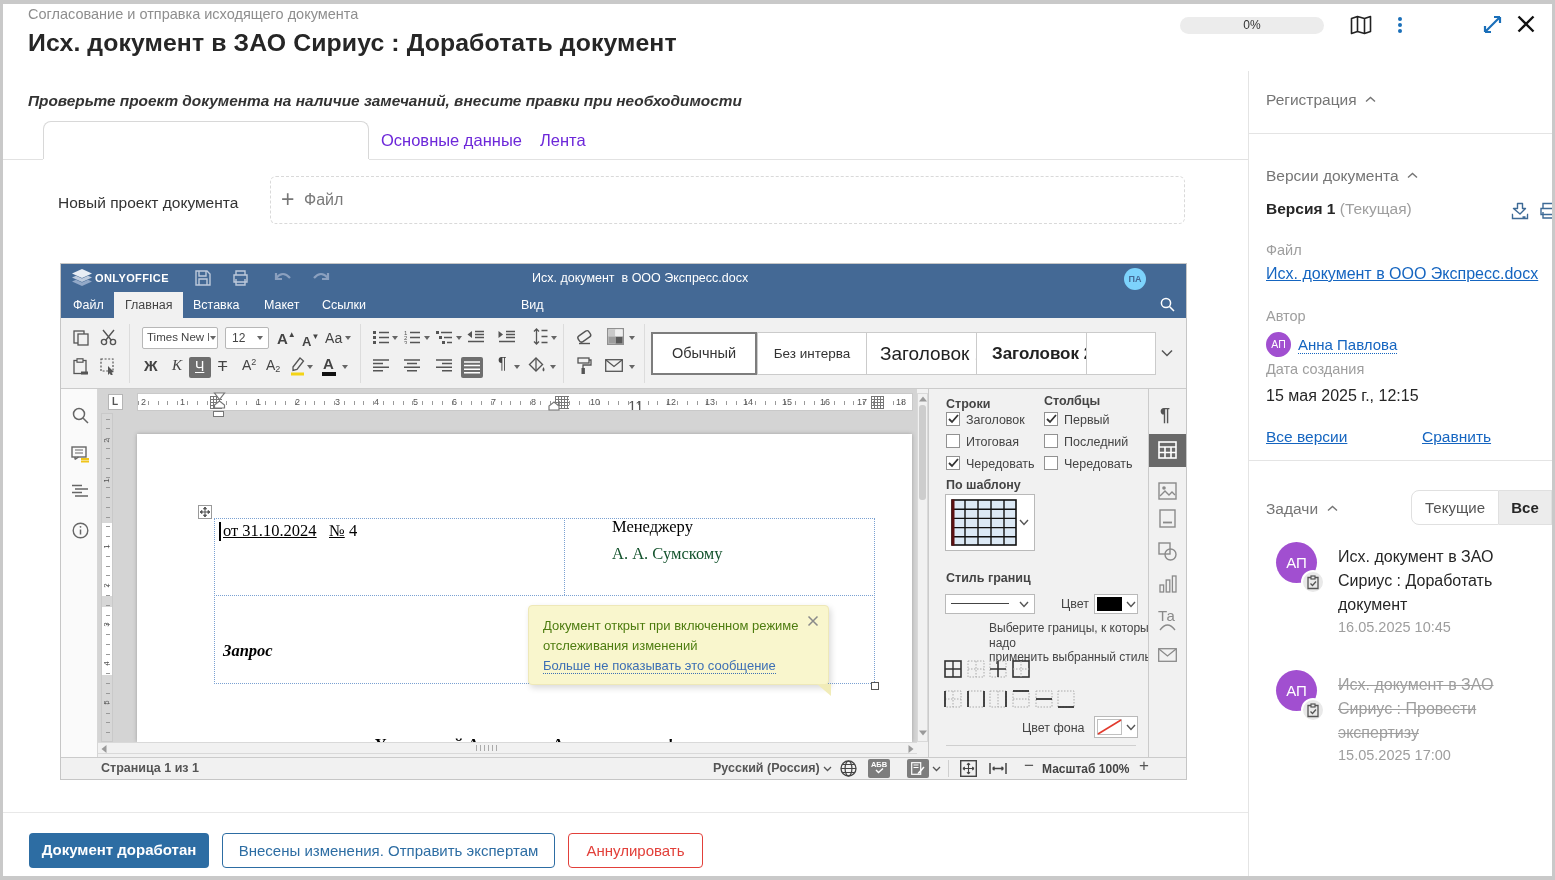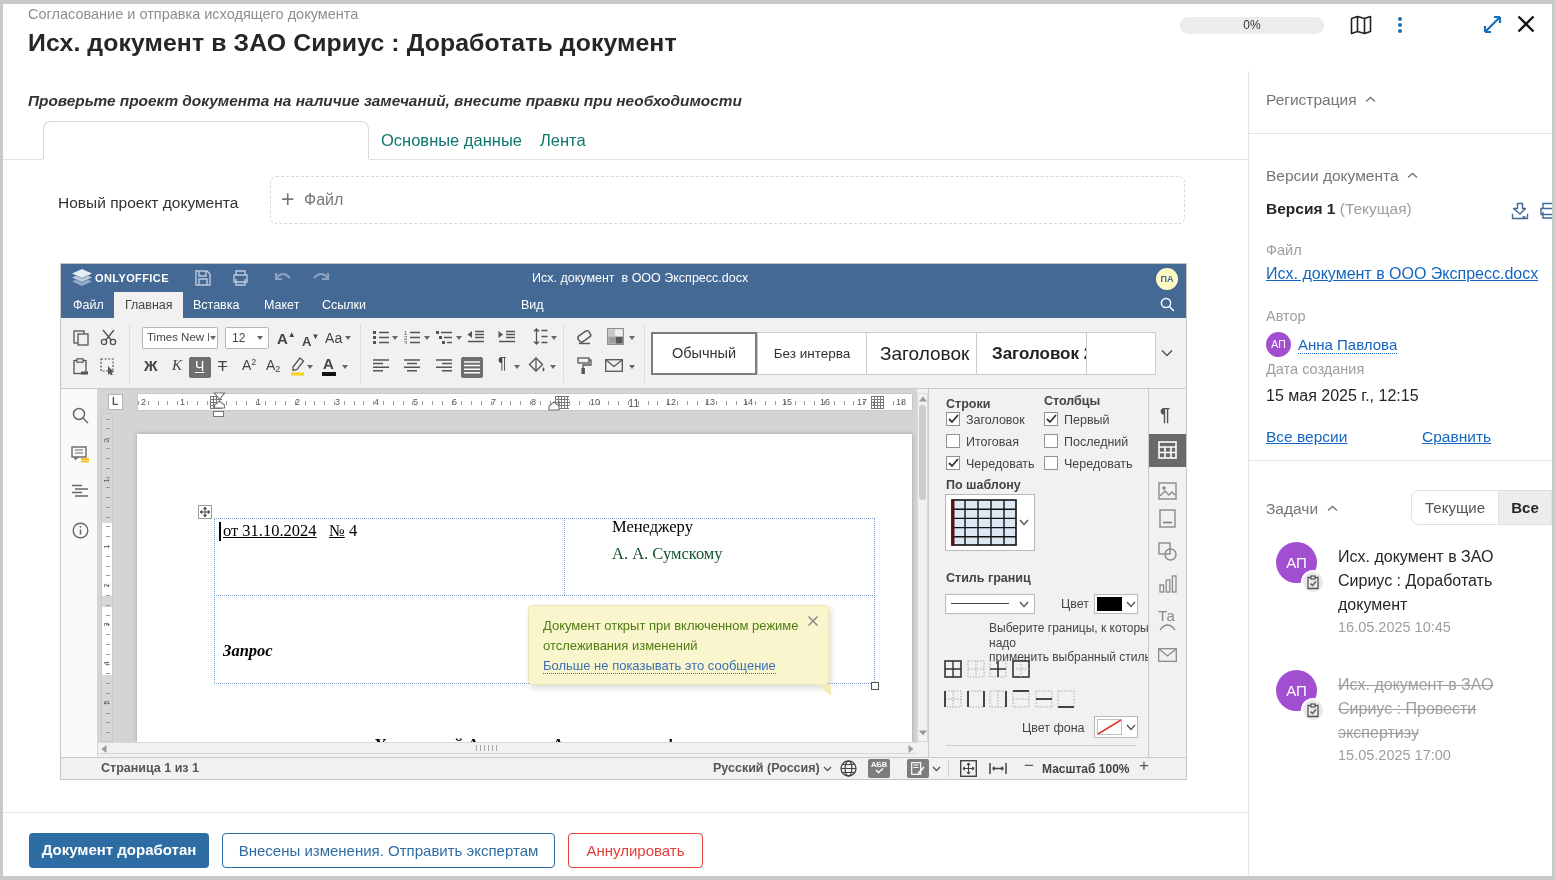--- a/index.html
+++ b/index.html
@@ -1,21 +1,21 @@
 <!DOCTYPE html>
 <html><head>
 <meta charset="utf-8">
 <style>
 * { margin:0; padding:0; box-sizing:border-box; }
 html,body { width:1555px; height:880px; overflow:hidden; }
 body { background:#c9c9c9; font-family:"Liberation Sans", sans-serif; }
 .abs { position:absolute; }
 #page { position:absolute; left:3px; top:4px; width:1549px; height:872px; background:#fff; }
 .cv { width:0; height:0; border-left:3.5px solid transparent; border-right:3.5px solid transparent; border-top:4px solid #666; }
-.blue { color:#0f766e; }
+.blue { color:#6d28d9; }
 .lnk { color:#1565c0; text-decoration:underline; }
 .serif { font-family:"Liberation Serif", serif; }
 </style>
 </head>
 <body>
 <div id="page">
 
 <div class="abs" style="left:25px;top:2px;font-size:14.5px;color:#8e8e8e;">Согласование и отправка исходящего документа</div>
 <div class="abs" style="left:25px;top:25px;font-size:24.8px;font-weight:bold;color:#262626;letter-spacing:0.1px;">Исх. документ в ЗАО Сириус : Доработать документ</div>
 <div class="abs" style="left:1177px;top:13px;width:144px;height:17px;border-radius:9px;background:#ececec;text-align:center;font-size:12px;color:#333;line-height:17px;">0%</div>
@@ -63,21 +63,21 @@
       </svg>
 <svg class="abs" style="left:212px;top:8px;" width="20" height="12" viewBox="0 0 20 12">
         <path d="M3 6 Q10 -2 17 6" fill="none" stroke="#8ba0bf" stroke-width="2.2"></path>
         <path d="M3 1 v6 h6" fill="none" stroke="#8ba0bf" stroke-width="2.2"></path>
       </svg>
 <svg class="abs" style="left:250px;top:8px;" width="20" height="12" viewBox="0 0 20 12">
         <path d="M3 6 Q10 -2 17 6" fill="none" stroke="#8ba0bf" stroke-width="2.2"></path>
         <path d="M17 1 v6 h-6" fill="none" stroke="#8ba0bf" stroke-width="2.2"></path>
       </svg>
 <div class="abs" style="left:471px;top:7px;font-size:12.5px;color:#fff;">Исх. документ&nbsp; в ООО Экспресс.docx</div>
-<div class="abs" style="left:1095px;top:4px;width:22px;height:22px;border-radius:50%;background:#fef9c3;color:#446995;font-size:9px;font-weight:bold;text-align:center;line-height:22px;">ПА</div>
+<div class="abs" style="left:1063px;top:4px;width:22px;height:22px;border-radius:50%;background:#7dd3fc;color:#446995;font-size:9px;font-weight:bold;text-align:center;line-height:22px;">ПА</div>
 
 <div class="abs" style="left:53px;top:28px;width:69px;height:26px;background:#f1f1f1;"></div>
 <div class="abs" style="left:12px;top:34px;font-size:12.5px;color:#fff;">Файл</div>
 <div class="abs" style="left:64px;top:34px;font-size:12.5px;color:#444;">Главная</div>
 <div class="abs" style="left:132px;top:34px;font-size:12.5px;color:#fff;">Вставка</div>
 <div class="abs" style="left:203px;top:34px;font-size:12.5px;color:#fff;">Макет</div>
 <div class="abs" style="left:261px;top:34px;font-size:12.5px;color:#fff;">Ссылки</div>
 <div class="abs" style="left:326px;top:34px;font-size:12.5px;color:#fff;margin-top:27px;">Совместная работа</div>
 <div class="abs" style="left:460px;top:34px;font-size:12.5px;color:#fff;">Вид</div>
 <svg class="abs" style="left:1099px;top:33px;" width="15" height="15" viewBox="0 0 15 15">
@@ -260,21 +260,21 @@
   <div class="abs" style="left:42px;top:3px;font-size:9px;color:#555;">1</div>
   <div class="abs" style="left:118px;top:3px;font-size:9px;color:#555;">1</div>
   <div class="abs" style="left:157px;top:3px;font-size:9px;color:#555;">2</div>
   <div class="abs" style="left:197px;top:3px;font-size:9px;color:#555;">3</div>
   <div class="abs" style="left:236px;top:3px;font-size:9px;color:#555;">4</div>
   <div class="abs" style="left:275px;top:3px;font-size:9px;color:#555;">5</div>
   <div class="abs" style="left:314px;top:3px;font-size:9px;color:#555;">6</div>
   <div class="abs" style="left:353px;top:3px;font-size:9px;color:#555;">7</div>
   <div class="abs" style="left:393px;top:3px;font-size:9px;color:#555;">8</div>
   <div class="abs" style="left:452px;top:3px;font-size:9px;color:#555;">10</div>
-  <div class="abs" style="left:490px;top:3px;font-size:11px;color:#555;">11</div>
+  <div class="abs" style="left:490px;top:3px;font-size:15px;color:#555;">11</div>
   <div class="abs" style="left:528px;top:3px;font-size:9px;color:#555;">12</div>
   <div class="abs" style="left:567px;top:3px;font-size:9px;color:#555;">13</div>
   <div class="abs" style="left:605px;top:3px;font-size:9px;color:#555;">14</div>
   <div class="abs" style="left:644px;top:3px;font-size:9px;color:#555;">15</div>
   <div class="abs" style="left:682px;top:3px;font-size:9px;color:#555;">16</div>
   <div class="abs" style="left:719px;top:3px;font-size:9px;color:#555;">17</div>
   <div class="abs" style="left:758px;top:3px;font-size:9px;color:#555;">18</div>
   <div class="abs" style="left:72px;top:2px;width:12px;height:13px;background:repeating-linear-gradient(90deg,#777 0 1px,transparent 1px 3px),repeating-linear-gradient(0deg,#777 0 1px,transparent 1px 3px);"></div>
         <div class="abs" style="left:417px;top:2px;width:14px;height:13px;background:repeating-linear-gradient(90deg,#777 0 1px,transparent 1px 3px),repeating-linear-gradient(0deg,#777 0 1px,transparent 1px 3px);"></div>
   <div class="abs" style="left:733px;top:2px;width:13px;height:13px;background:repeating-linear-gradient(90deg,#777 0 1px,transparent 1px 3px),repeating-linear-gradient(0deg,#777 0 1px,transparent 1px 3px);"></div>

